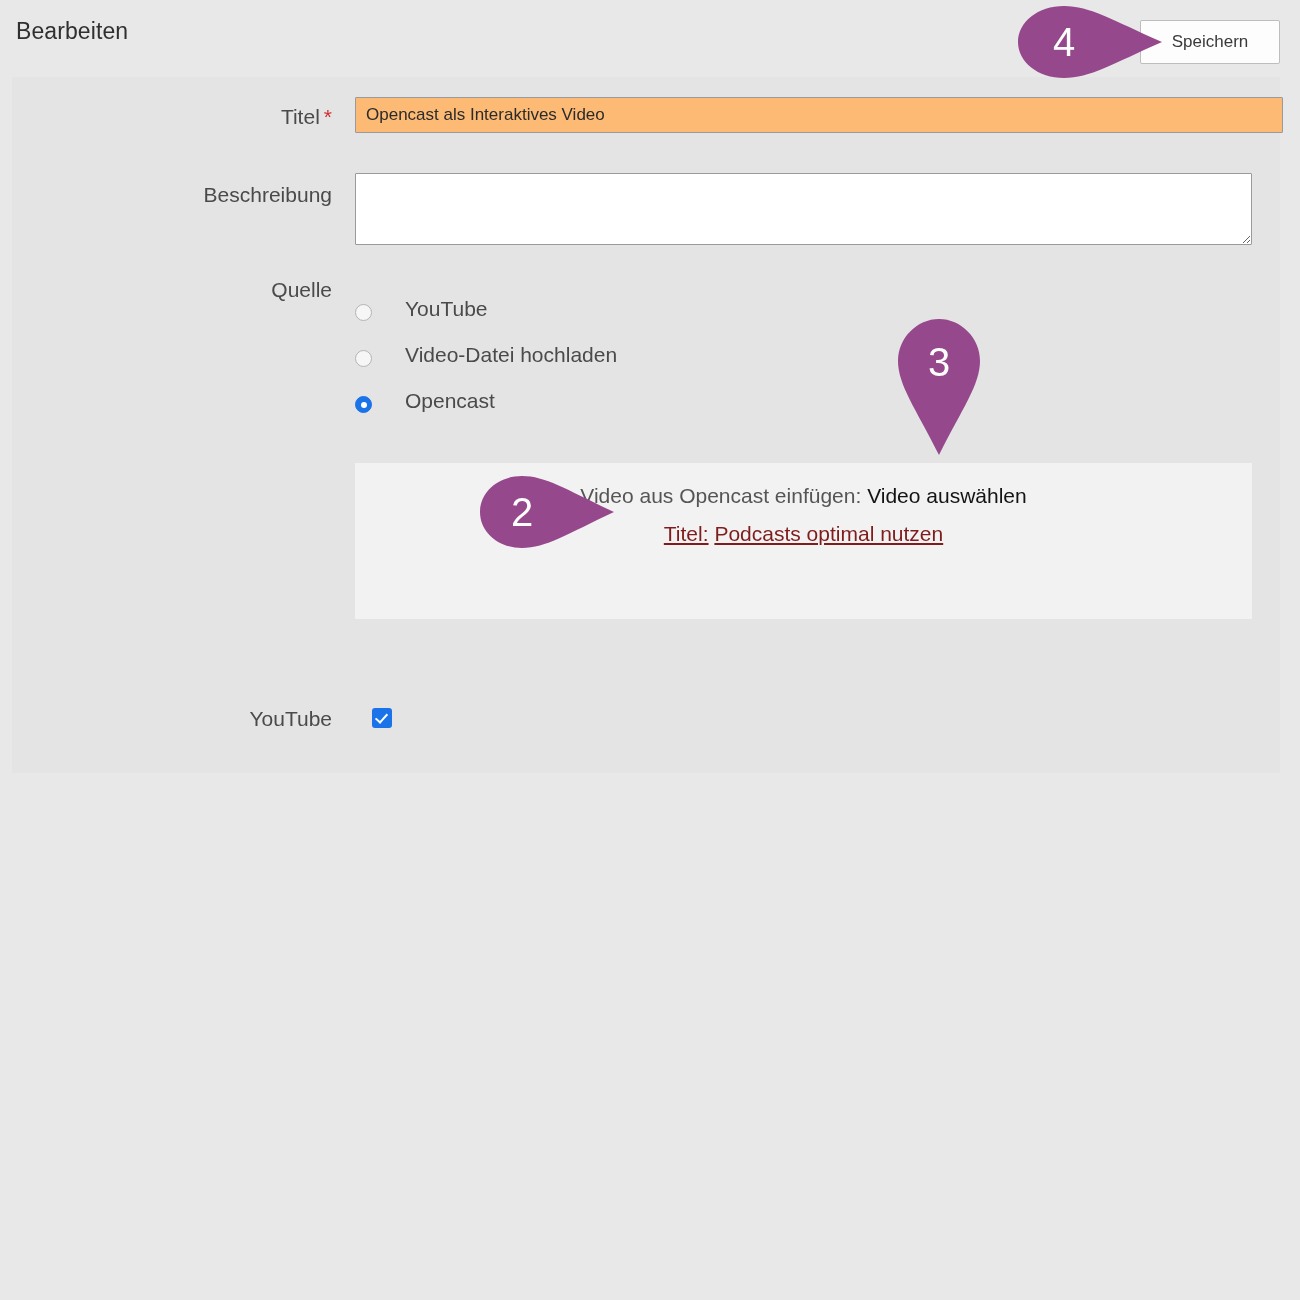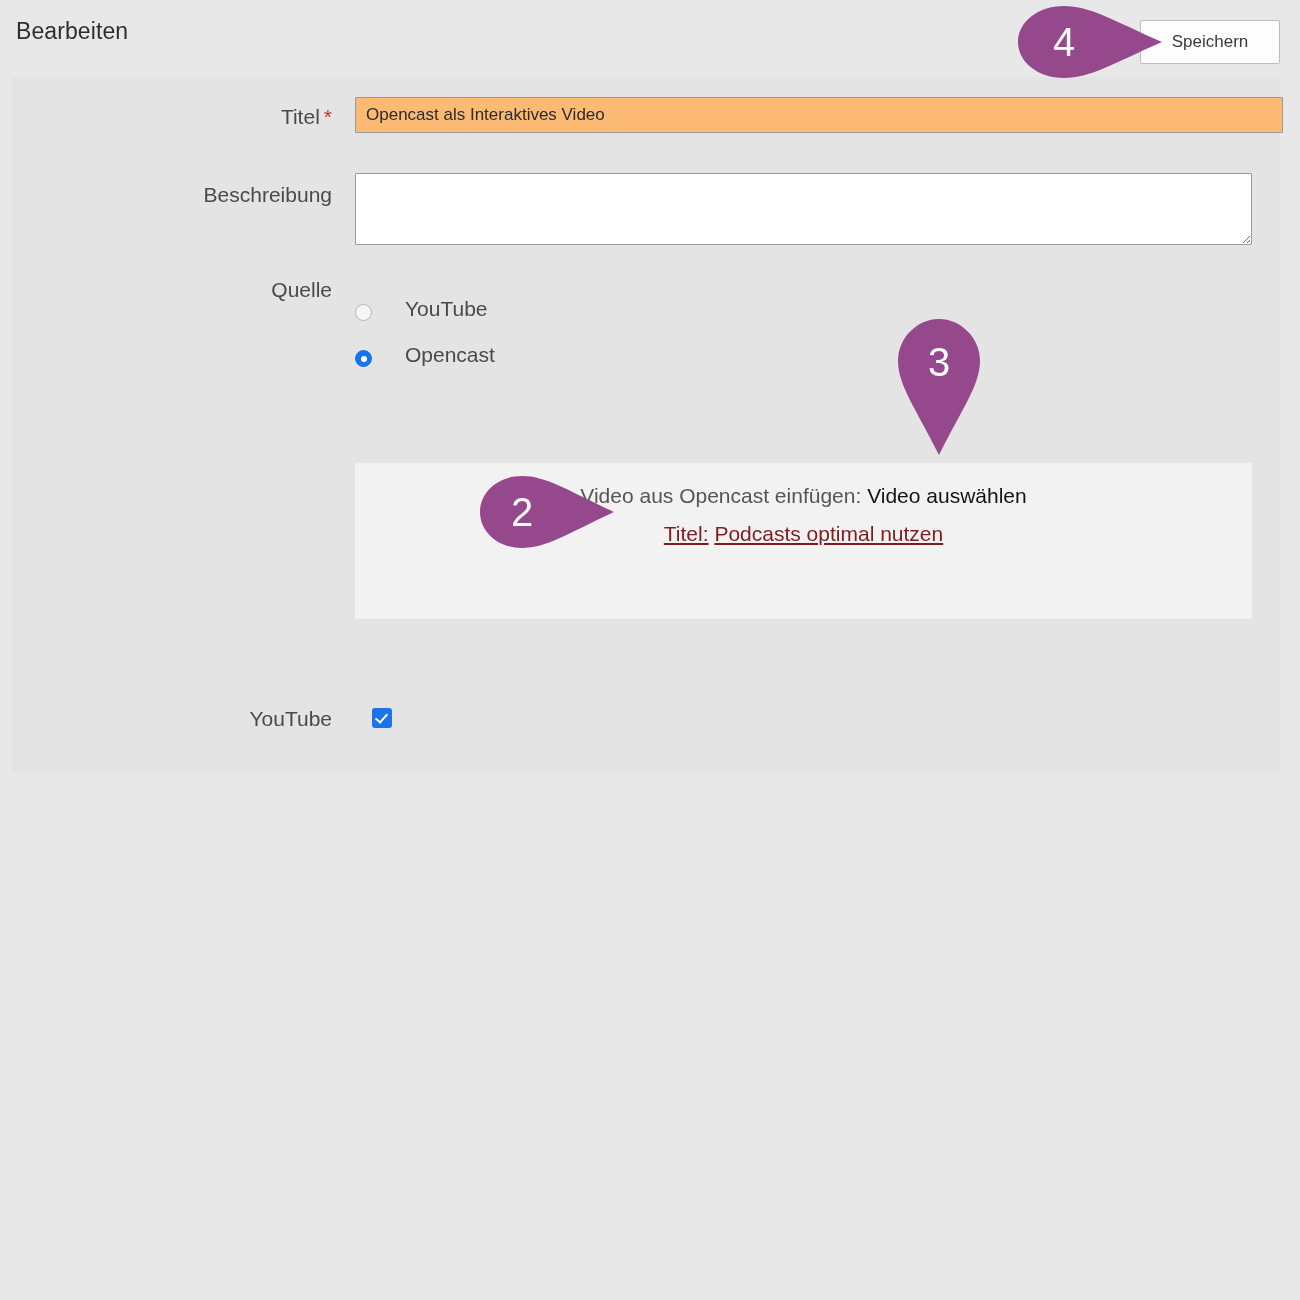--- a/index.html
+++ b/index.html
@@ -265,20 +265,24 @@
     <div class="field-label">Beschreibung</div>
     <textarea class="desc-textarea" placeholder="" style=""></textarea>
   </div>
 
   <div class="field-row row-source">
     <div class="field-label">Quelle</div>
     <div class="radio-list">
       <div class="radio-item">
         <span class="radio-dot"></span>
         <span class="radio-label">YouTube</span>
+      </div>
+      <div class="radio-item">
+        <span class="radio-dot"></span>
+        <span class="radio-label">Video-Datei hochladen</span>
       </div>
       <div class="radio-item">
         <span class="radio-dot checked"></span>
         <span class="radio-label active">Opencast</span>
       </div>
     </div>
   </div>
 
   <div class="opencast-panel">
     <div class="oc-line oc-line-1">

